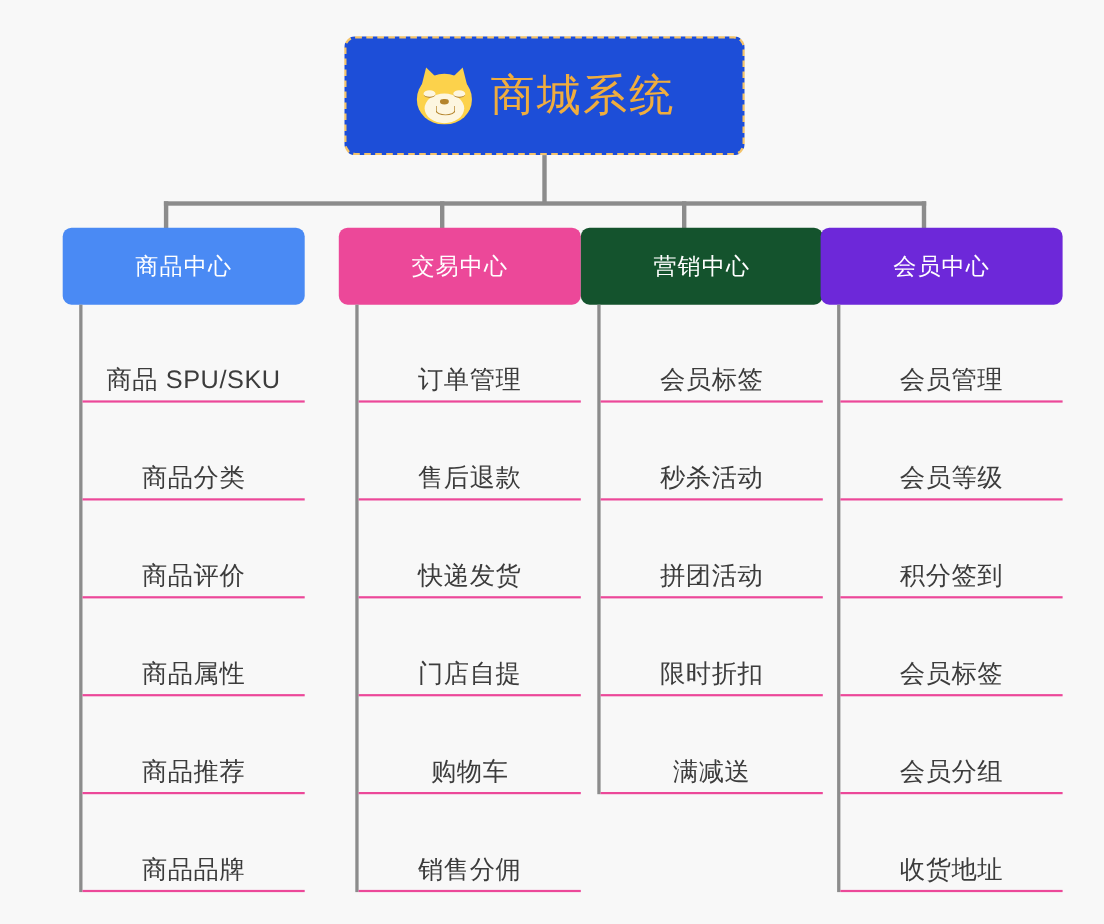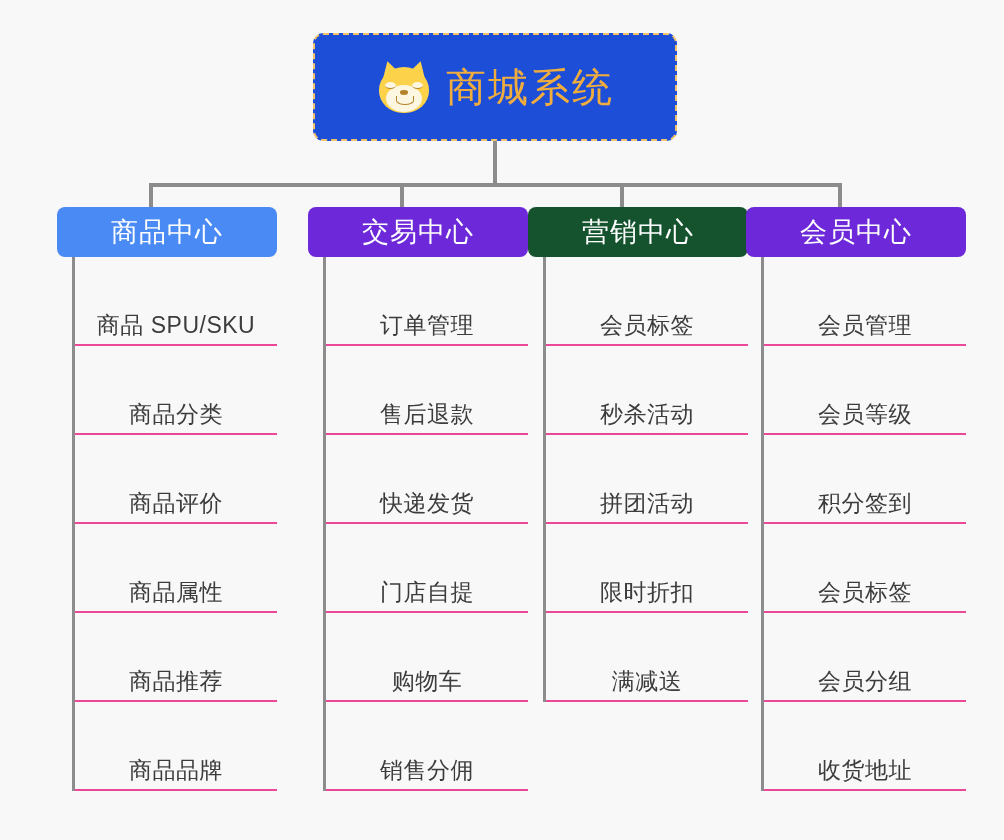--- a/index.html
+++ b/index.html
@@ -126,27 +126,27 @@
   }
 
   
   .column {
     position: absolute;
     top: 207px;
     width: 220px;
   }
   .cat-box {
     box-sizing: border-box;
-    height: 50px;
+    height: 70px;
     border-radius: 8px;
     display: flex;
     align-items: center;
     justify-content: center;
     color: #ffffff;
-    font-size: 27px;
+    font-size: 21px;
     letter-spacing: 1px;
     white-space: nowrap;
   }
   .leaf-list {
     margin-top: 0;
     border-left: 3px solid #8c8c8c;
     margin-left: 15px;
     padding-top: 0;
   }
   .leaf-item {
@@ -208,21 +208,21 @@
       <div class="leaf-item">
           <span class="leaf-label">商品推荐</span>
         </div>
       <div class="leaf-item">
           <span class="leaf-label">商品品牌</span>
         </div>
     </div>
   </div>
 
   <div class="column" style="left:308px;">
-    <div class="cat-box" style="background: #6d28d9;">交易中心</div>
+    <div class="cat-box" style="background: #ec4899;">交易中心</div>
     <div class="leaf-list">
       <div class="leaf-item">
           <span class="leaf-label">订单管理</span>
         </div>
       <div class="leaf-item">
           <span class="leaf-label">售后退款</span>
         </div>
       <div class="leaf-item">
           <span class="leaf-label">快递发货</span>
         </div>

